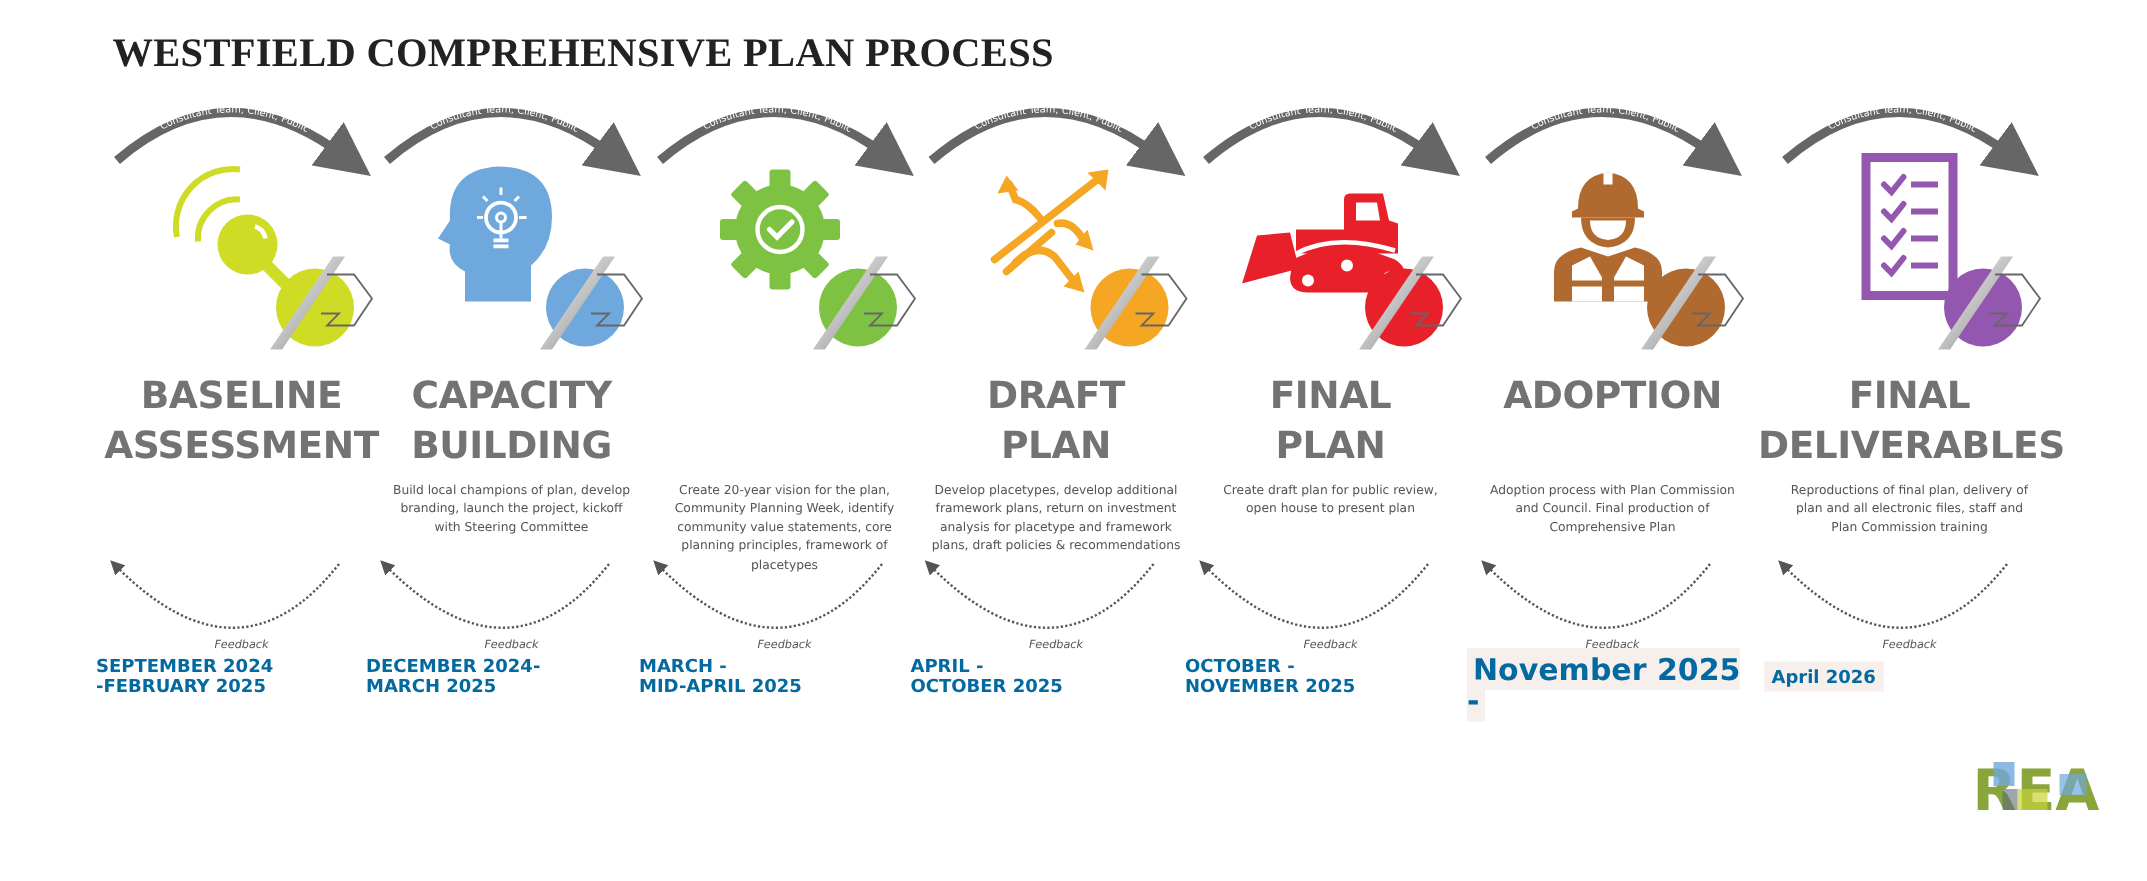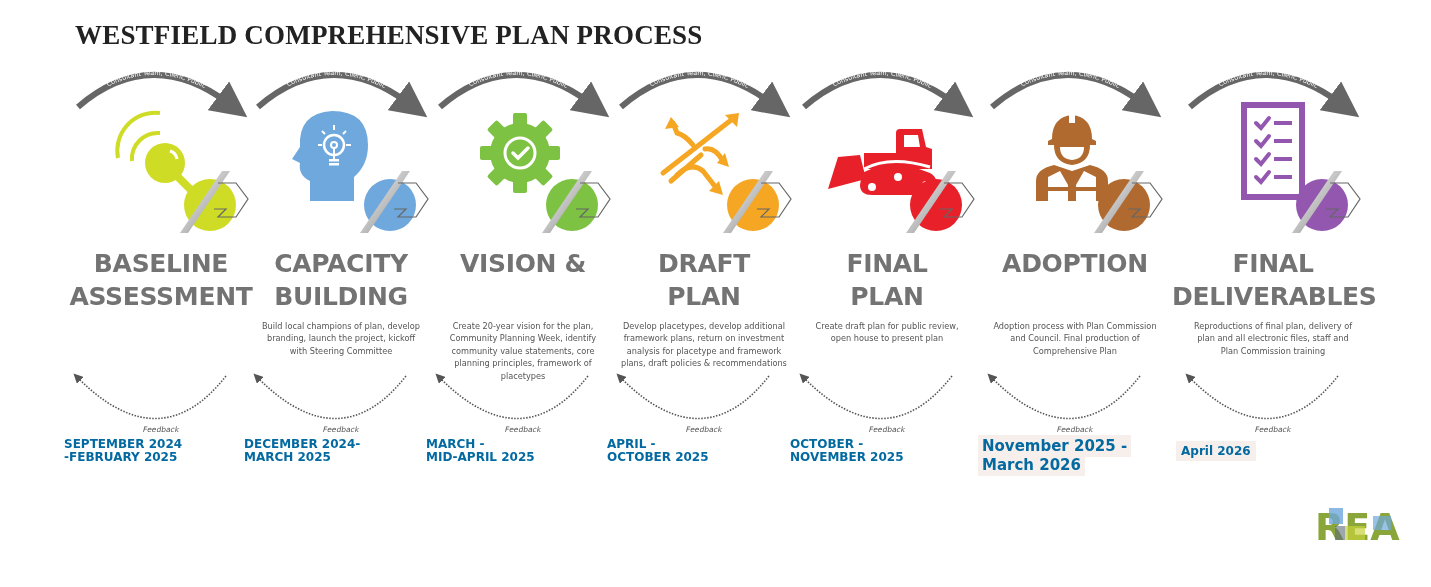--- a/index.html
+++ b/index.html
@@ -14,21 +14,21 @@
   .step-title { position: absolute; left: -10px; width: 202px; top: 192px; text-align: center;
                 font-weight: bold; font-size: 25px; line-height: 33px; color: #737373;
                 font-family: "DejaVu Sans", sans-serif; letter-spacing: -0.3px; }
   .step-desc { position: absolute; left: 8px; width: 166px; top: 265px; text-align: center;
                font-size: 8.2px; line-height: 12.4px; color: #555; }
   .bot-arc { position: absolute; left: 0; top: 315px; width: 182px; height: 60px; }
   .feedback { position: absolute; left: 0; width: 182px; top: 370px; text-align: center;
               font-size: 7.5px; font-style: italic; color: #555; }
   .date { position: absolute; left: -6px; width: 194px; top: 383px; text-align: left;
           font-weight: bold; font-size: 12px; line-height: 13px; color: #0369a1; }
-  .date.hl span { background: #f7efeb; padding: 2px 4px; font-size: 15px; line-height: 17px; }
+  .date.hl span { background: #f7efeb; padding: 2px 4px; font-size: 20px; line-height: 17px; }
   .date.hl { line-height: 19px; }
   .logo { position: absolute; left: 1315px; top: 506px; width: 92px; height: 40px; }
 </style>
 </head>
 <body>
 
 <div class="title">WESTFIELD COMPREHENSIVE PLAN PROCESS</div>
 
 <svg width="0" height="0" style="position:absolute">
   <defs>
@@ -136,21 +136,20 @@
       <circle r="15" fill="none" stroke="#fff" stroke-width="3"></circle>
       <path d="M-7,0 L-2,5 L8,-5" fill="none" stroke="#fff" stroke-width="3.5" stroke-linecap="round"></path>
     </g>
   </svg>
   <svg class="peel" viewBox="0 0 90 70">
     <circle cx="40" cy="40" r="26" fill="#7dc242"></circle>
     <path d="M10,68 L52,6 L60,6 L18,68 Z" fill="url(#peelgrad)"></path>
     <path d="M48,18 L66,18 L78,34 L66,52 L48,52 L56,44 L44,44" fill="none" stroke="#666" stroke-width="1.2"></path>
   </svg>
   <div class="step-title">
-    <div>VISION &amp;</div>
   </div>
   <div class="step-desc">Create 20-year vision for the plan, Community Planning Week, identify community value statements, core planning principles, framework of placetypes</div>
   <svg class="bot-arc" viewBox="0 0 182 60">
     <path d="M156,6 Q90,90 8,8" fill="none" stroke="#555" stroke-width="1.6" stroke-dasharray="1.5,1.5" marker-end="url(#dotarrow)"></path>
   </svg>
   <div class="feedback">Feedback</div>
   <div class="date">
     <div>MARCH -</div>
     <div>MID-APRIL 2025</div>
   </div>
@@ -259,21 +258,20 @@
     <div>ADOPTION</div>
     <div></div>
   </div>
   <div class="step-desc">Adoption process with Plan Commission and Council. Final production of Comprehensive Plan</div>
   <svg class="bot-arc" viewBox="0 0 182 60">
     <path d="M156,6 Q90,90 8,8" fill="none" stroke="#555" stroke-width="1.6" stroke-dasharray="1.5,1.5" marker-end="url(#dotarrow)"></path>
   </svg>
   <div class="feedback">Feedback</div>
   <div class="date hl">
     <div><span>November 2025 -</span></div>
-    <div><span>March 2026</span></div>
   </div>
 </div>
 
 <div class="step" style="left:1182px;">
   <svg class="top-arc" viewBox="0 0 182 70">
     <path id="arcp6" d="M8,52 Q80,-10 158,48" fill="none" stroke="#666" stroke-width="6" marker-end="url(#arrowhead)"></path>
     <text font-size="6.5" fill="#fff" font-family="DejaVu Sans, sans-serif"><textPath href="#arcp6" startOffset="22%">Consultant Team, Client, Public</textPath></text>
   </svg>
   <svg class="icon-wrap" viewBox="0 0 120 100" style="left:40px;top:46px;">
     <rect x="22" y="4" width="58" height="92" fill="none" stroke="#9457b0" stroke-width="6"></rect>

